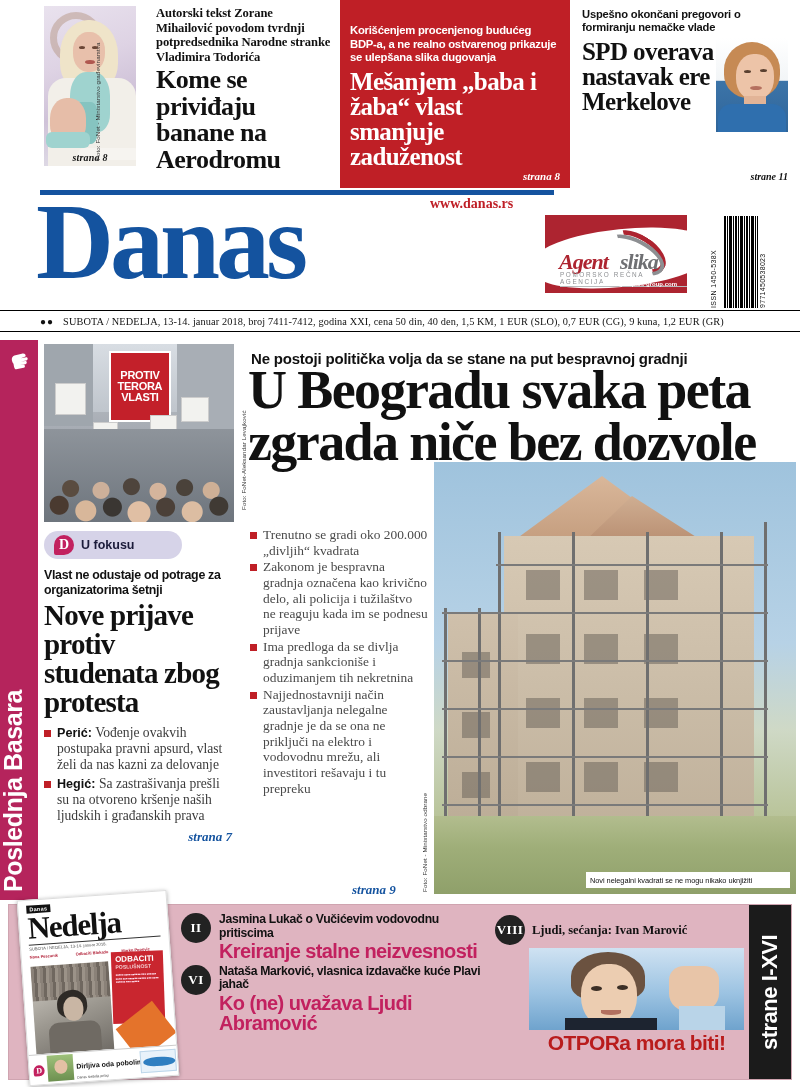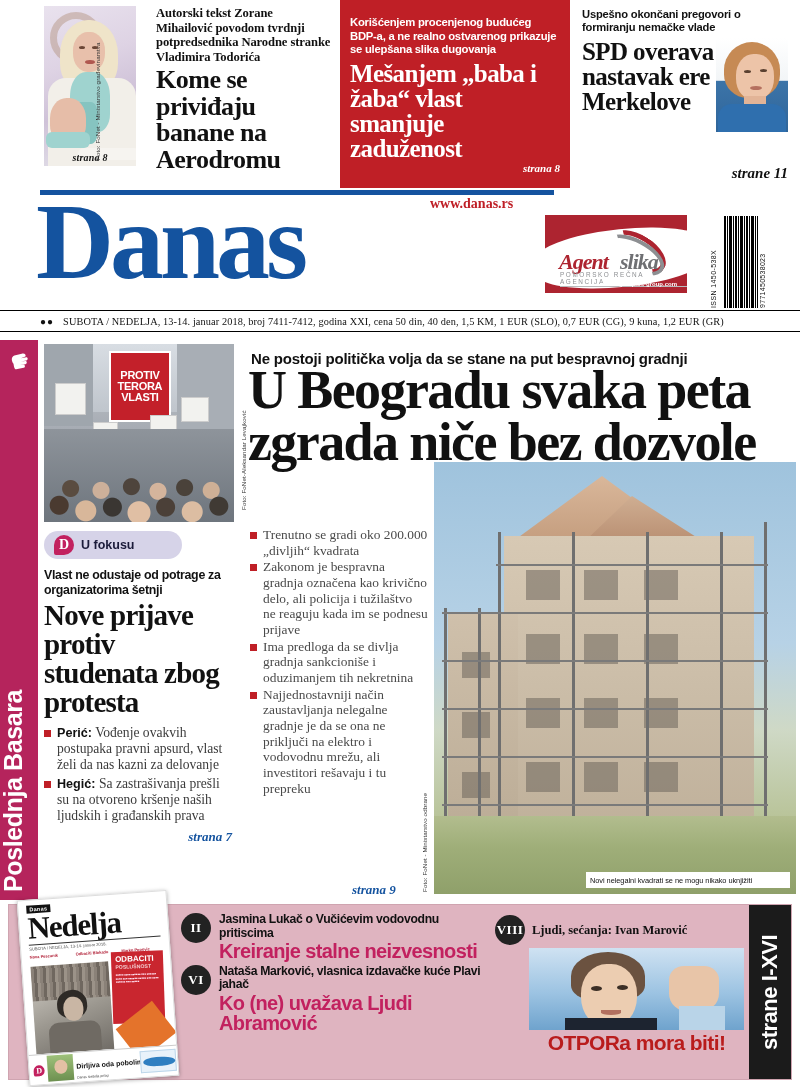--- a/index.html
+++ b/index.html
@@ -50,21 +50,21 @@
   .kicker{
     font-family:"Liberation Serif", serif; font-weight:bold; font-size:12.6px;
     line-height:1.16; color:#111; letter-spacing:-.1px;
   }
   .t1-head{
     font-family:"Liberation Serif", serif; font-weight:bold;
     font-size:26px; line-height:1.02; color:#111; margin-top:3px; letter-spacing:-.5px;
   }
 
   
-  .t2 { width:230px; background:#bf1f26; color:#fff; padding:16px 10px 6px 10px; }
+  .t2 { width:230px; background:#bf1f26; color:#fff; padding:24px 10px 6px 10px; }
   .t2-kicker{
     font-family:"Liberation Sans", sans-serif; font-weight:bold; font-size:11.3px;
     line-height:1.2; letter-spacing:-.25px;
   }
   .t2-head{
     font-family:"Liberation Serif", serif; font-weight:bold; font-size:25px;
     line-height:1.0; margin-top:4px; letter-spacing:-.6px;
   }
   .t2-page{
     font-style:italic; font-weight:bold; font-size:11px; text-align:right; margin-top:1px;
@@ -86,21 +86,21 @@
   }
   .t3-photo .m-hair{position:absolute;left:8px;top:4px;width:56px;height:56px;border-radius:50% 50% 42% 42%;background:#c68a54;}
   .t3-photo .m-face{position:absolute;left:20px;top:16px;width:38px;height:46px;border-radius:46%;background:#edc4a8;}
   .t3-photo .m-e1{position:absolute;left:28px;top:32px;width:7px;height:3px;background:#5a4030;border-radius:50%;}
   .t3-photo .m-e2{position:absolute;left:44px;top:31px;width:7px;height:3px;background:#5a4030;border-radius:50%;}
   .t3-photo .m-mouth{position:absolute;left:34px;top:48px;width:12px;height:4px;background:#b5705f;border-radius:50%;}
   .t3-photo .m-neck{position:absolute;left:28px;top:58px;width:22px;height:14px;background:#e2b497;}
   .t3-photo .m-jack{position:absolute;left:2px;top:66px;width:68px;height:30px;background:#2f6fae;border-radius:14px 14px 0 0;}
   .t3-page{
     position:absolute; right:12px; bottom:6px;
-    font-style:italic; font-weight:bold; font-size:15px; color:#111;
+    font-style:italic; font-weight:bold; font-size:10px; color:#111;
   }
 
   
   .masthead { position:absolute; left:0; top:188px; width:800px; height:122px; }
   .logo-rule-top{ position:absolute; left:40px; top:2px; width:514px; height:5px; background:#14539f; }
   .logo-danas{
     position:absolute; left:36px; top:0px;
     font-family:"Liberation Serif", serif; font-weight:bold; font-size:108px;
     color:#14539f; letter-spacing:-4px; line-height:1.0;
   }

